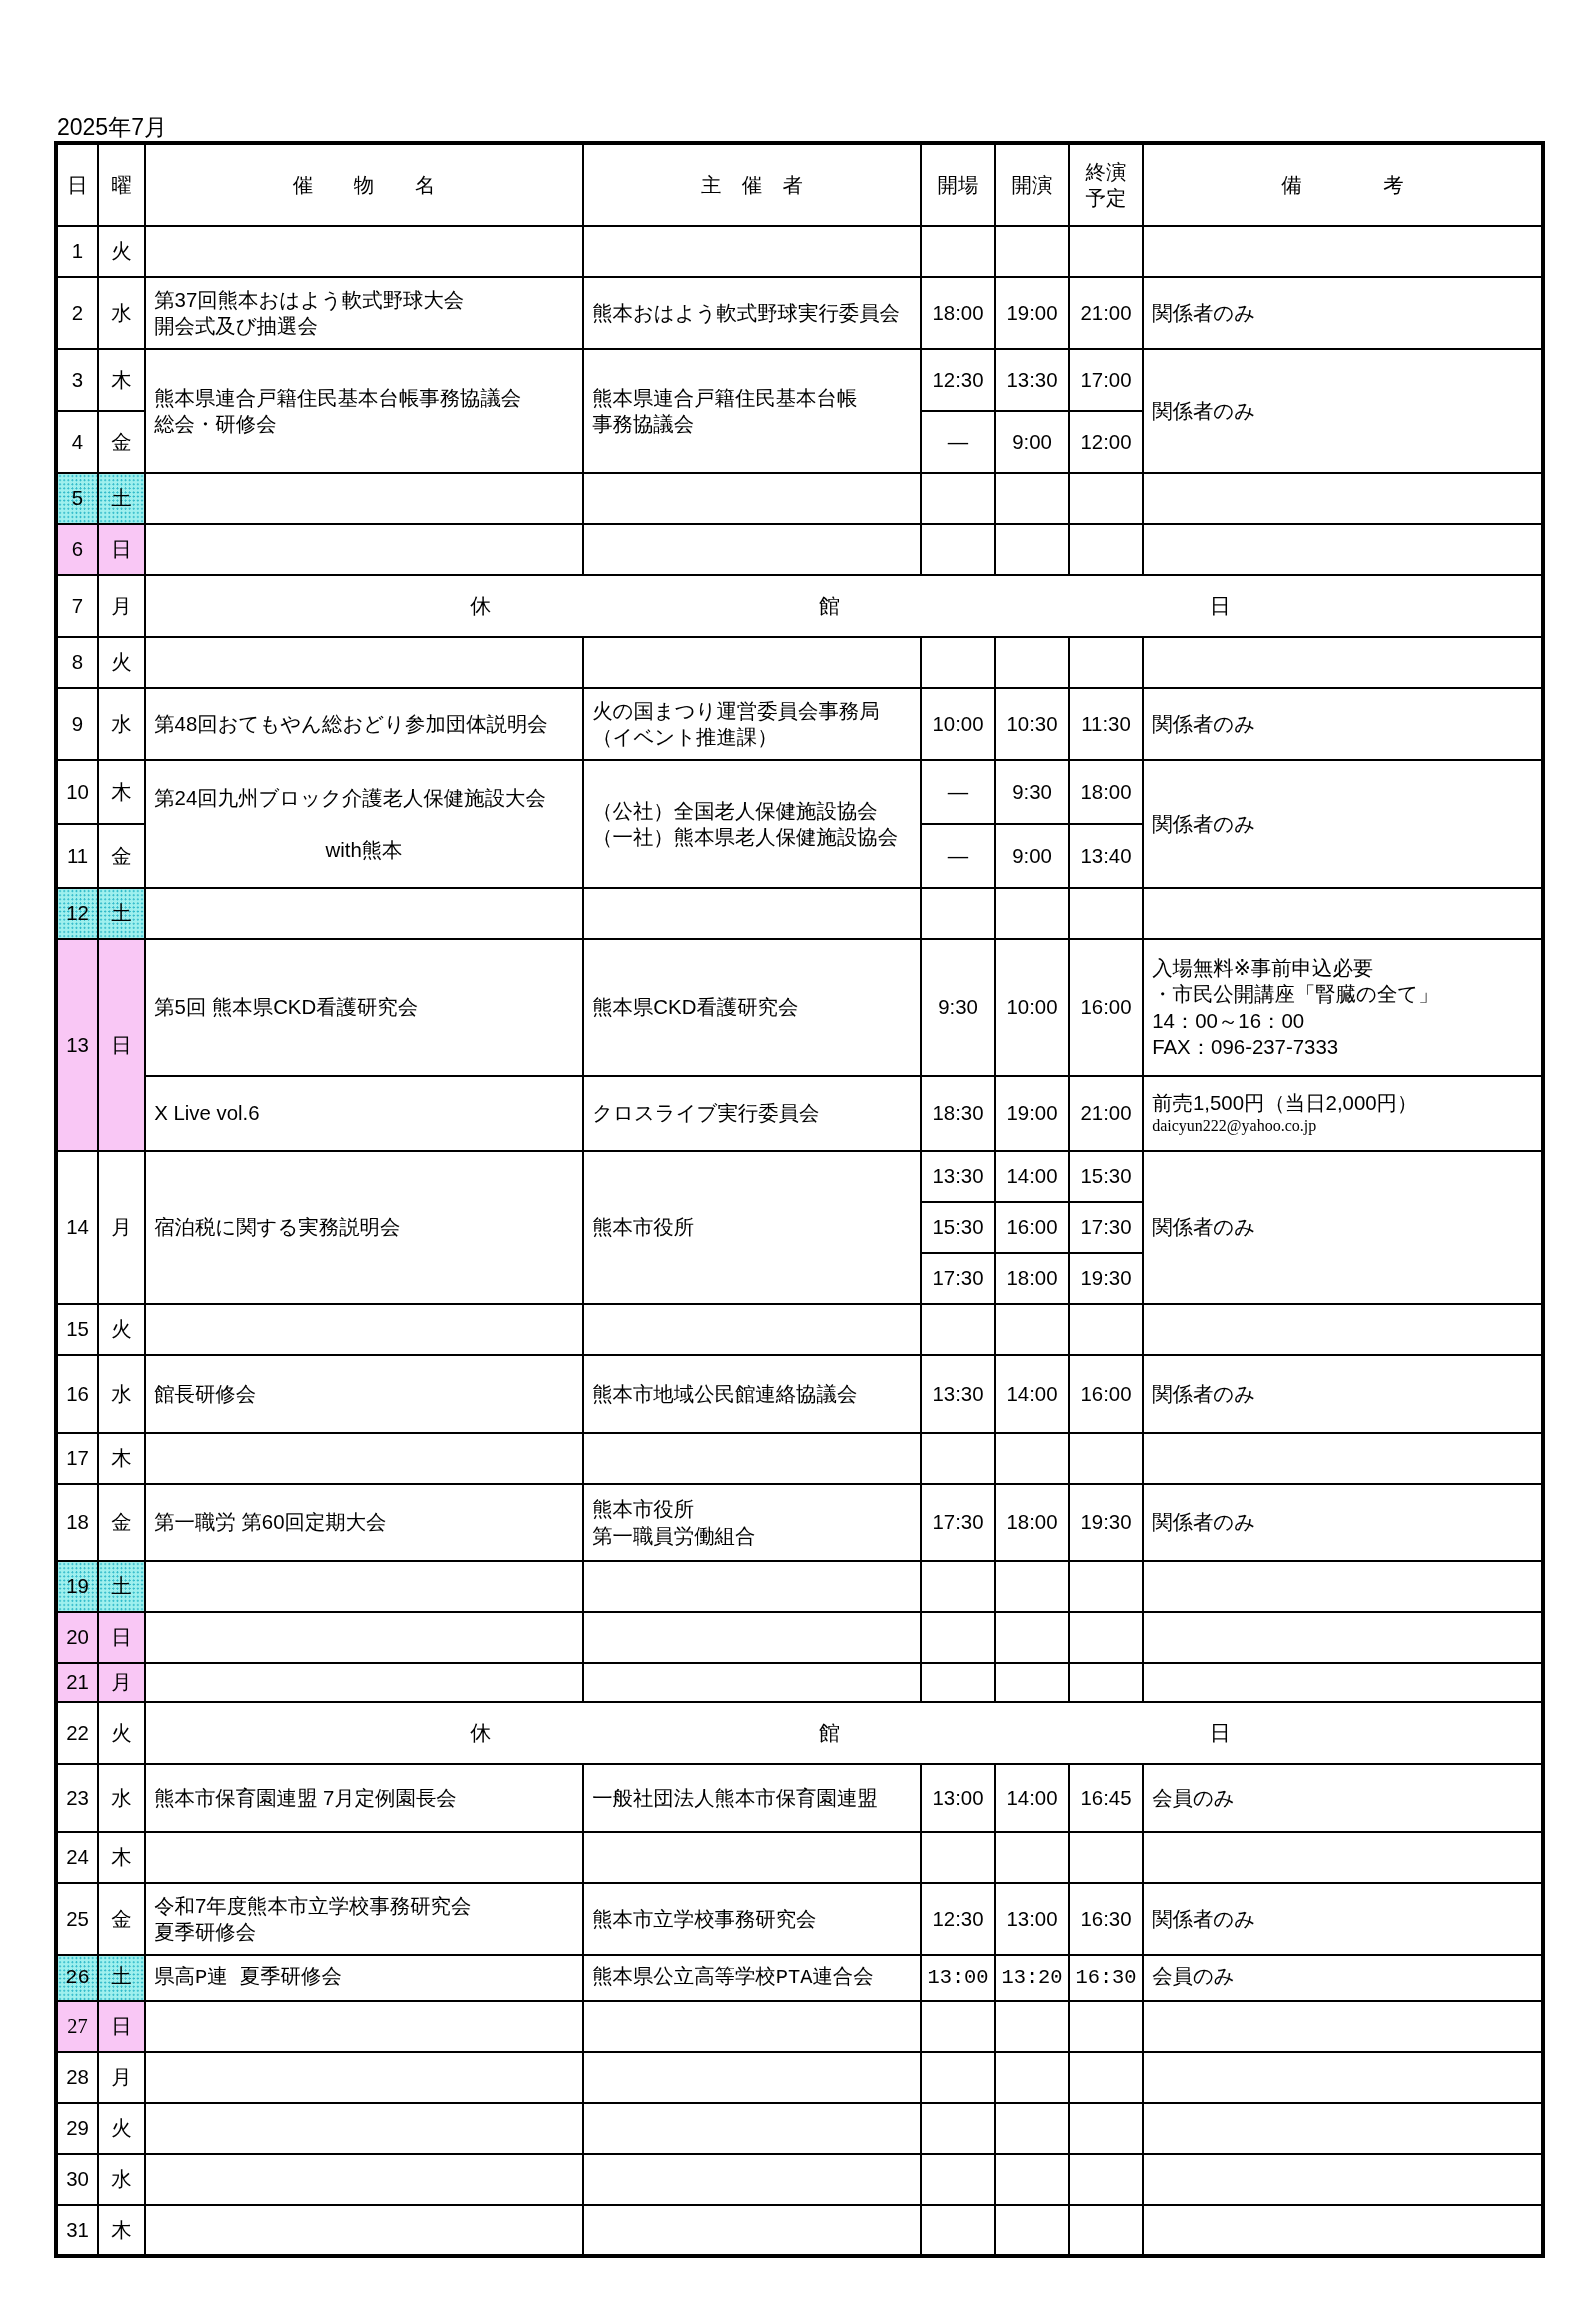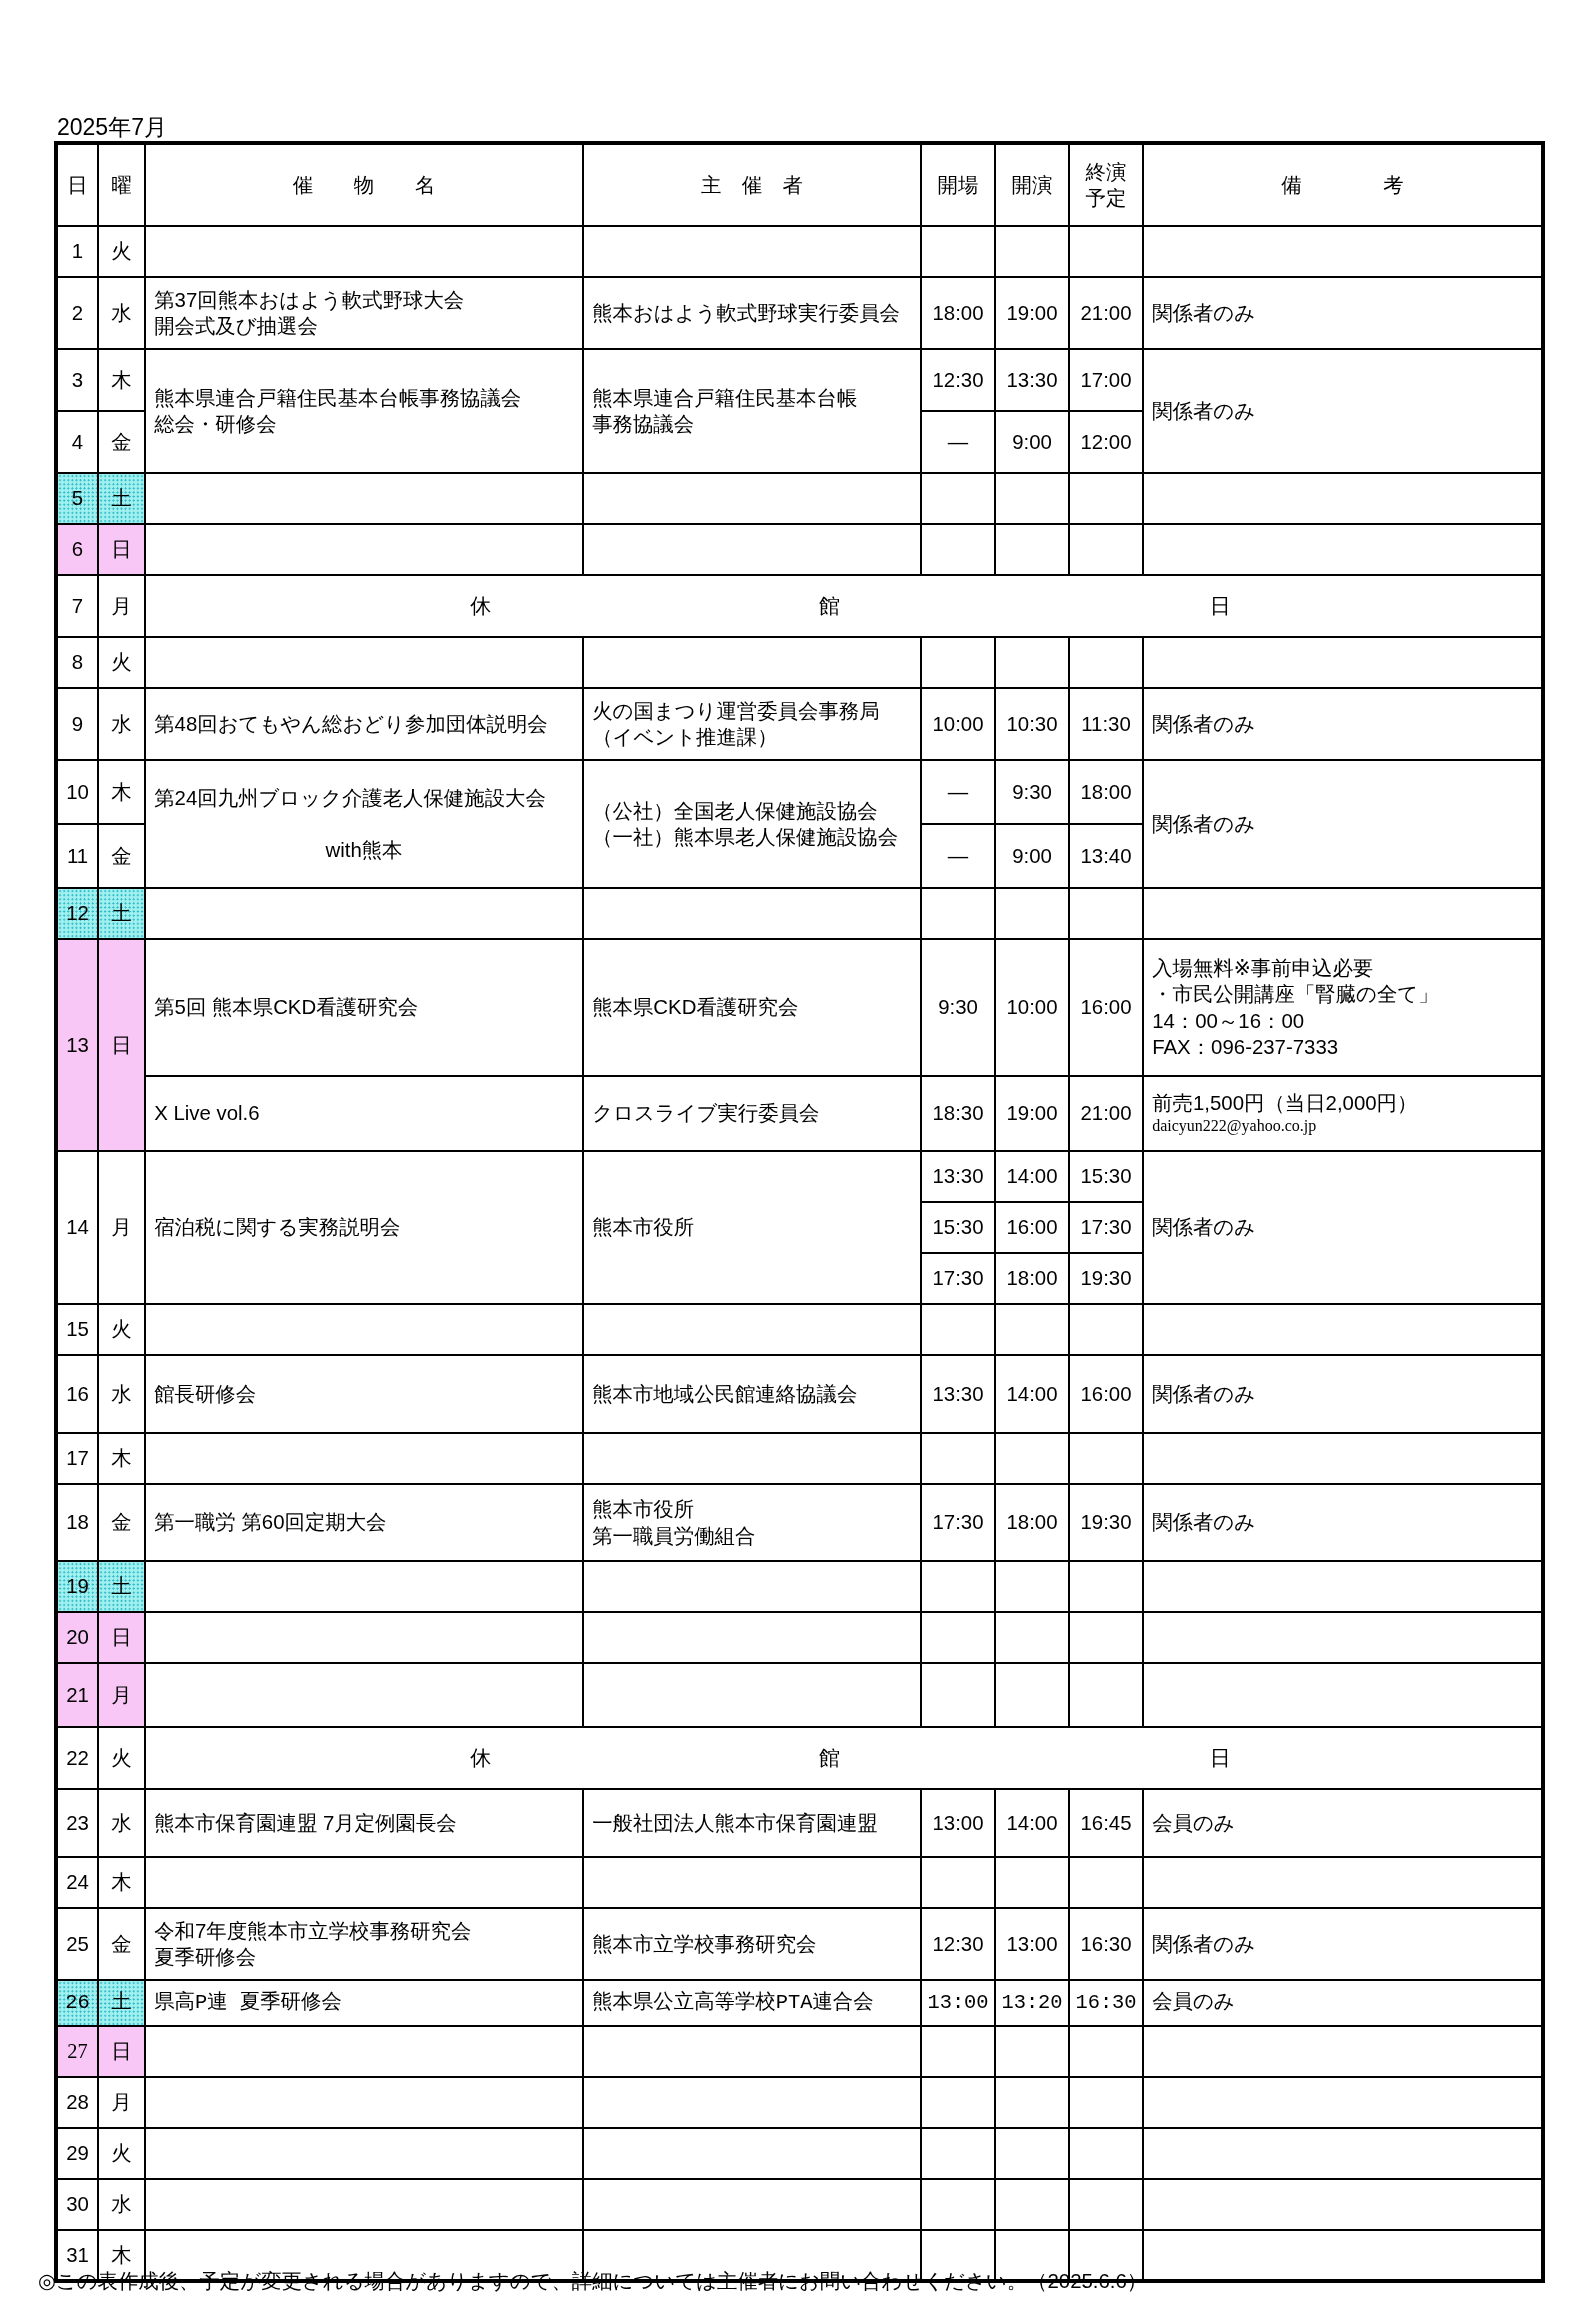--- a/index.html
+++ b/index.html
@@ -309,21 +309,21 @@
         <tr style="height: 51px;">
           <td class="col-day sun">20</td>
           <td class="col-wd sun">日</td>
           <td class="col-ev"></td>
           <td class="col-org"></td>
           <td class="col-open"></td>
           <td class="col-start"></td>
           <td class="col-end"></td>
           <td class="col-notes"></td>
         </tr>
-        <tr style="height: 64px;">
+        <tr style="height: 39px;">
           <td class="col-day sun">21</td>
           <td class="col-wd sun">月</td>
           <td class="col-ev"></td>
           <td class="col-org"></td>
           <td class="col-open"></td>
           <td class="col-start"></td>
           <td class="col-end"></td>
           <td class="col-notes"></td>
         </tr>
         <tr style="height: 62px;">
@@ -426,15 +426,14 @@
           <td class="col-ev"></td>
           <td class="col-org"></td>
           <td class="col-open"></td>
           <td class="col-start"></td>
           <td class="col-end"></td>
           <td class="col-notes"></td>
         </tr>
       </tbody>
   </table>
 
-  <div class="footer">◎この表作成後、予定が変更される場合がありますので、詳細については主催者にお問い合わせください。（2025.6.6）</div>
 </div>
 
 
 </body></html>

